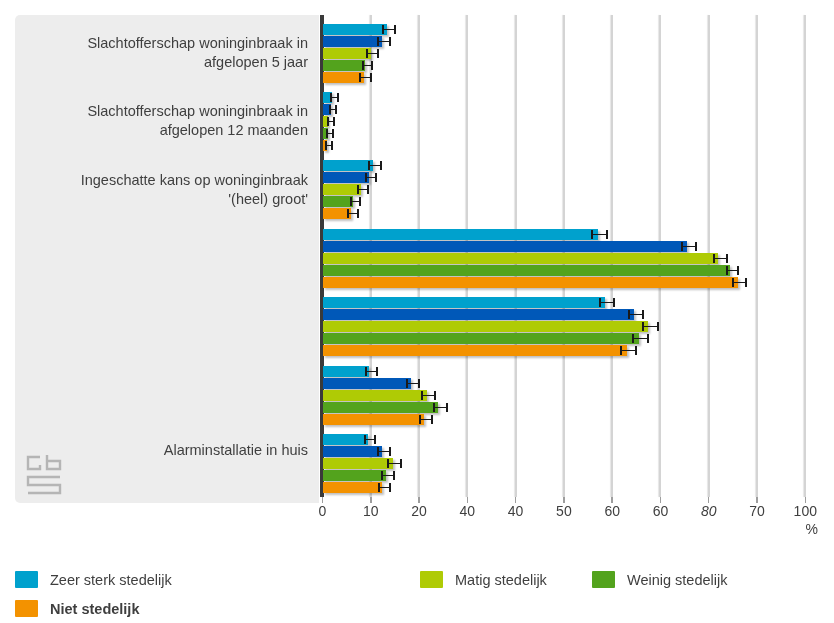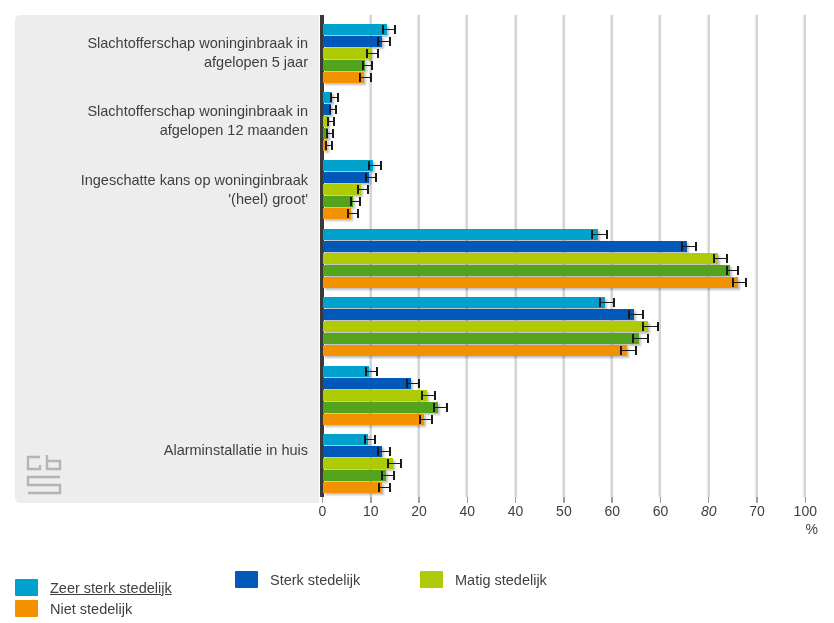--- a/index.html
+++ b/index.html
@@ -156,33 +156,33 @@
 
   <svg class="cbs-logo" width="36" height="40" viewBox="0 0 36 40" fill="none" stroke="#b5b5b5" stroke-width="2.4" stroke-linejoin="miter">
     <path d="M14,2 H2 V14 H14 V10"></path>
     <path d="M21,0 V14 H34 V6 H21"></path>
     <path d="M34,22 H2 V30 H34 V38 H2"></path>
   </svg>
 
   <div class="unit-label">%</div>
 
   <div class="legend">
-      <div class="legend-item" style="left: 15px; top: 24px; text-decoration: underline;">
+      <div class="legend-item" style="left: 15px; top: 16px;">
         <div class="legend-swatch" style="background: rgb(0, 161, 205);"></div>
         <div class="legend-label">Zeer sterk stedelijk</div>
-      </div>
-      <div class="legend-item" style="left: 235px; top: 16px;">
-        <div class="legend-swatch" style="background: rgb(0, 88, 184);"></div>
-        <div class="legend-label">Sterk stedelijk</div>
       </div>
       <div class="legend-item" style="left: 420px; top: 16px;">
         <div class="legend-swatch" style="background: rgb(175, 203, 5);"></div>
         <div class="legend-label">Matig stedelijk</div>
       </div>
-      <div class="legend-item" style="left: 15px; top: 45px;">
+      <div class="legend-item" style="left: 592px; top: 16px;">
+        <div class="legend-swatch" style="background: rgb(83, 163, 29);"></div>
+        <div class="legend-label">Weinig stedelijk</div>
+      </div>
+      <div class="legend-item" style="left: 15px; top: 45px; font-weight: bold;">
         <div class="legend-swatch" style="background: rgb(243, 146, 0);"></div>
         <div class="legend-label">Niet stedelijk</div>
       </div>
     </div>
 <div class="cat-label" style="left: 23px; top: 21.5px; width: 285px; height: 63px;">Slachtofferschap woninginbraak in
 afgelopen 5 jaar</div>
     <div class="cat-label" style="left: 23px; top: 89.9px; width: 285px; height: 63px;">Slachtofferschap woninginbraak in
 afgelopen 12 maanden</div>
     <div class="cat-label" style="left: 23px; top: 158.3px; width: 285px; height: 63px;">Ingeschatte kans op woninginbraak
 '(heel) groot'</div>

